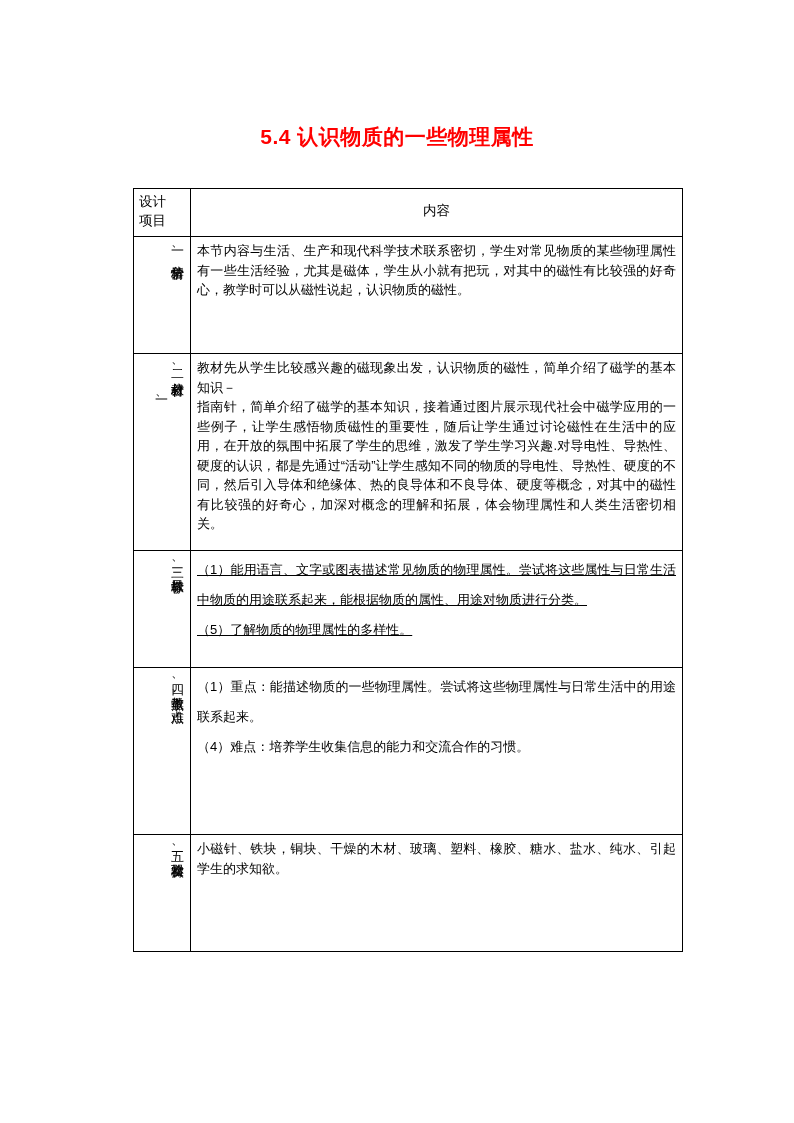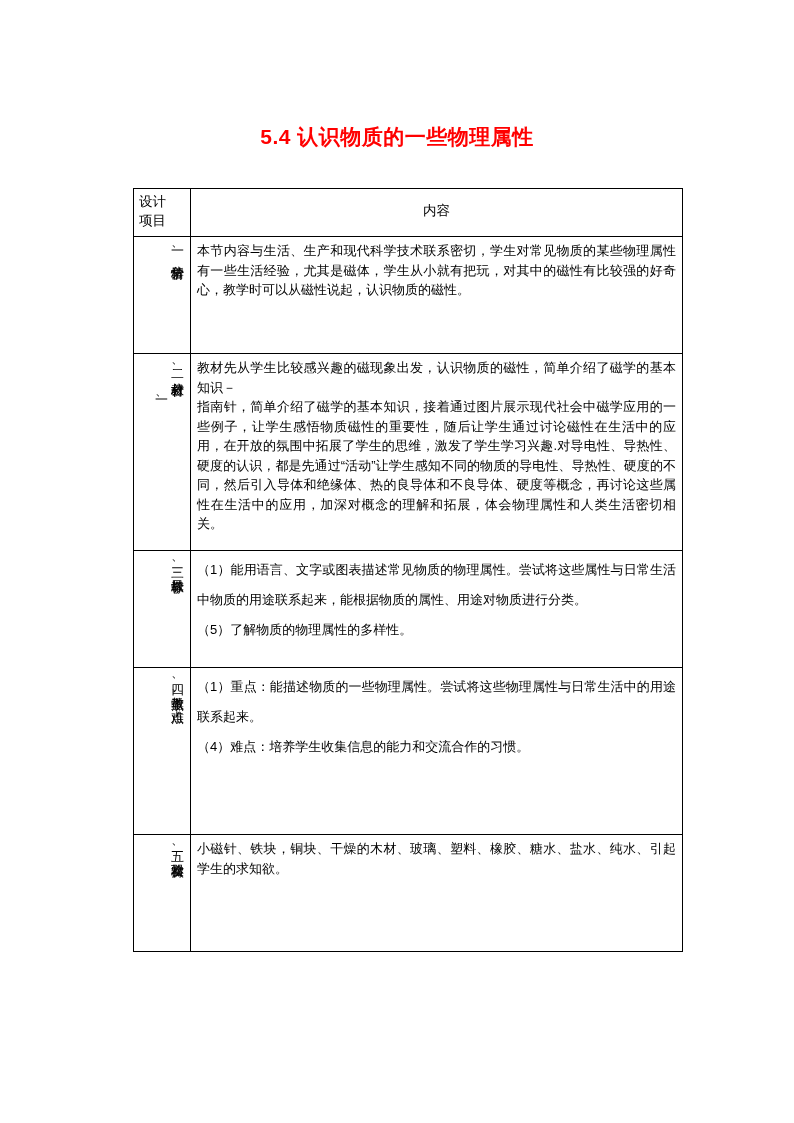--- a/index.html
+++ b/index.html
@@ -111,21 +111,21 @@
   .body-cell p {
     margin: 0;
   }
   .body-cell.loose {
     line-height: 30px;
   }
 
   
   .r1 .body-cell { height: 108px; }
   .r2 .body-cell { height: 188px; }
-  .r3 .body-cell { height: 108px; }
+  .r3 .body-cell { height: 108px; text-decoration: underline; }
   .r4 .body-cell { height: 158px; }
   .r5 .body-cell { height: 108px; }
 </style>
 </head>
 <body>
 
 <div class="page">
 
   <div class="doc-title">5.4 认识物质的一些物理属性</div>
 
@@ -157,21 +157,21 @@
 
       <tr class="r2">
         <td class="vcell">
           <div class="vlabel-wrap">
             <span class="vtext main">二、教材分析</span>
             <span class="vtext ghost">一、</span>
           </div>
         </td>
         <td class="body-cell">
           <p>教材先从学生比较感兴趣的磁现象出发，认识物质的磁性，简单介绍了磁学的基本知识－</p>
-          <p>指南针，简单介绍了磁学的基本知识，接着通过图片展示现代社会中磁学应用的一些例子，让学生感悟物质磁性的重要性，随后让学生通过讨论磁性在生活中的应用，在开放的氛围中拓展了学生的思维，激发了学生学习兴趣.对导电性、导热性、硬度的认识，都是先通过“活动”让学生感知不同的物质的导电性、导热性、硬度的不同，然后引入导体和绝缘体、热的良导体和不良导体、硬度等概念，再讨论这些属性在生活中的应用，加深对概念的理解和拓展，体会物理属性和人类生活密切相关。</p>
+          <p>指南针，简单介绍了磁学的基本知识，接着通过图片展示现代社会中磁学应用的一些例子，让学生感悟物质磁性的重要性，随后让学生通过讨论磁性在生活中的应用，在开放的氛围中拓展了学生的思维，激发了学生学习兴趣.对导电性、导热性、硬度的认识，都是先通过“活动”让学生感知不同的物质的导电性、导热性、硬度的不同，然后引入导体和绝缘体、热的良导体和不良导体、硬度等概念，对其中的磁性有比较强的好奇心，加深对概念的理解和拓展，体会物理属性和人类生活密切相关。</p>
         </td>
       </tr>
 
       <tr class="r3">
         <td class="vcell">
           <div class="vlabel-wrap">
             <span class="vtext main">三、教学目标</span>
           </div>
         </td>
         <td class="body-cell loose">

